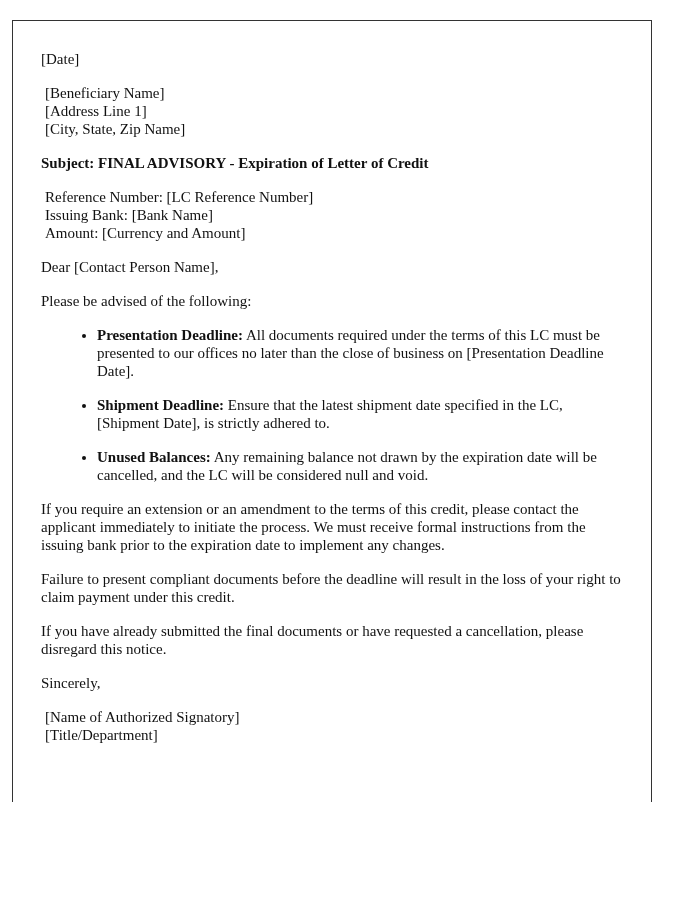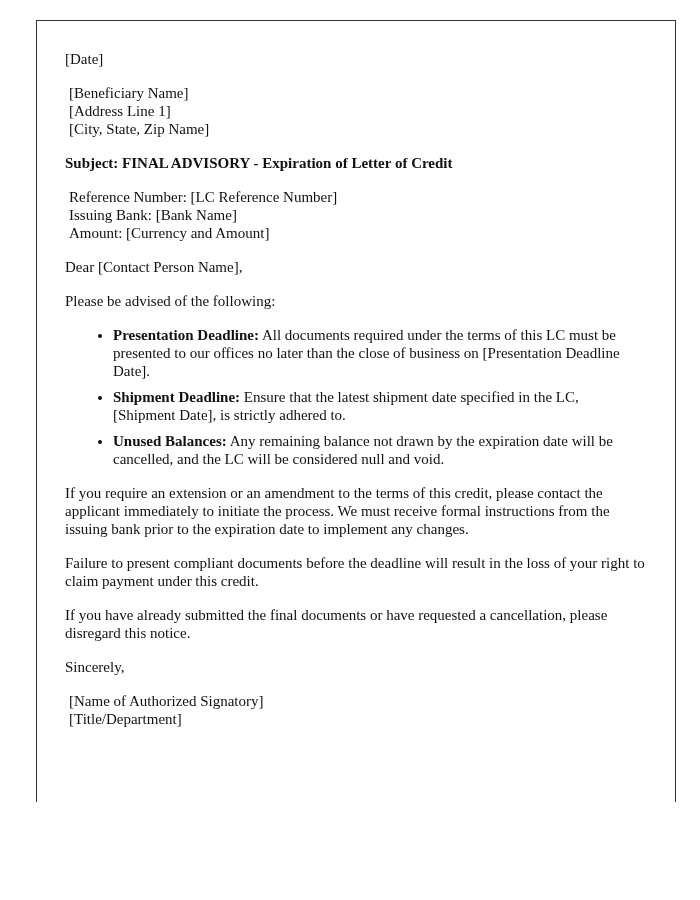--- a/index.html
+++ b/index.html
@@ -1,36 +1,36 @@
 <!DOCTYPE html>
 <html><head>
   <meta charset="utf-8">
   <style>
     html, body { margin: 0; padding: 0; background: #ffffff; }
     body { width: 700px; height: 900px; position: relative; overflow: hidden; }
     .letter {
       position: absolute;
-      left: 36px; top: 20px;
+      left: 12px; top: 20px;
       width: 640px; height: 782px;
       border: 1px solid #333333;
       border-bottom: none;
       box-sizing: border-box;
       padding: 29px 28px 0 28px;
       font-family: "Liberation Serif", "DejaVu Serif", serif;
       font-size: 15px;
       line-height: 18px;
       color: #111111;
       overflow: hidden;
     }
     p { margin: 0 0 16px 0; }
     .block { margin: 0 0 16px 4px; }
     .block div { margin: 0; }
     b { font-weight: bold; }
     ul { margin: 0 0 16px 0; padding-left: 40px; }
-    li { margin: 8px; }
+    li { margin: 16px; }
   </style>
 </head>
 <body>
 
 <div class="letter">
   <p>[Date]</p>
 
   <div class="block">
     <div>[Beneficiary Name]</div>
     <div>[Address Line 1]</div>

